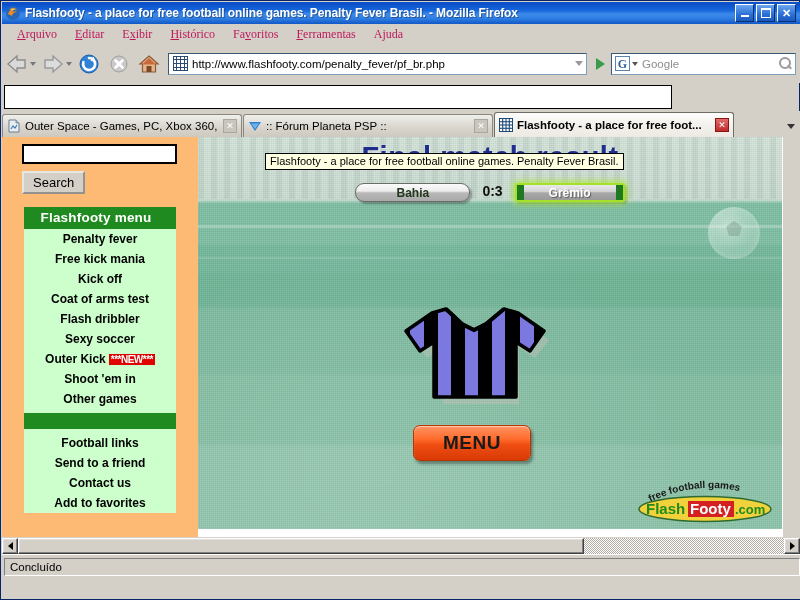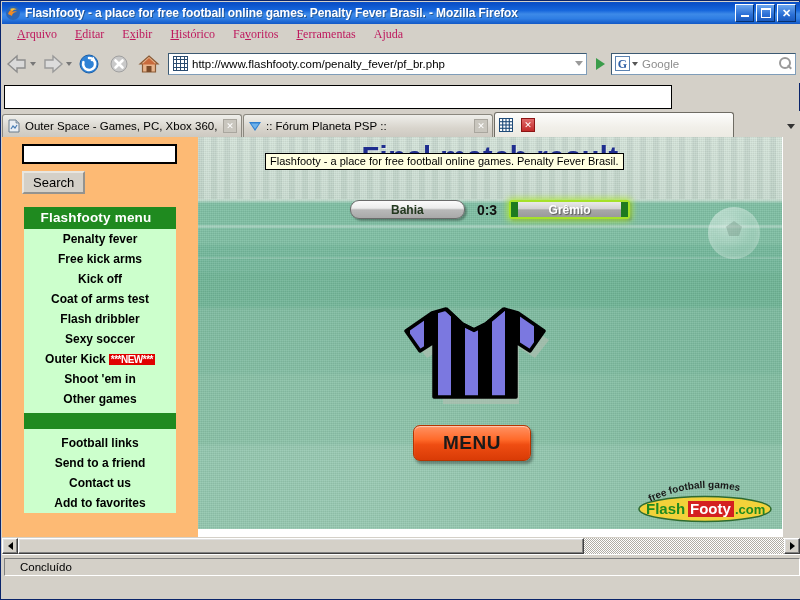--- a/index.html
+++ b/index.html
@@ -222,38 +222,38 @@
     clip-path:polygon(50% 0%, 100% 38%, 81% 100%, 19% 100%, 0% 38%);
   }
   .stage-title{
     position:absolute;left:0;top:4px;width:584px;text-align:center;
     font-size:29px;font-weight:bold;color:#1f2d8f;
     font-family:"Liberation Sans",sans-serif;
     text-shadow:1px 1px 0 rgba(255,255,255,.45);
     letter-spacing:.5px;
   }
   .scoreline{
-    position:absolute;left:0;top:63px;width:584px;
-    display:flex;align-items:center;justify-content:center;gap:12px;
+    position:absolute;left:0;top:46px;width:584px;
+    display:flex;justify-content:center;gap:12px;
   }
   .teamplate{
     width:115px;height:19px;border-radius:9px;
     background:linear-gradient(to bottom,#fbfbfb 0%,#ececec 42%,#b9b9b9 52%,#a9a9a9 100%);
     border:1px solid #6b6b6b;
     box-shadow:2px 2px 2px rgba(0,0,0,.30);
     display:flex;align-items:center;justify-content:center;
     font-size:12px;font-weight:bold;color:#23381f;
     box-sizing:border-box;
   }
   .score{
     font-size:14px;font-weight:bold;color:#101010;
     font-family:"Liberation Sans",sans-serif;
   }
   .teamplate.winner{
-    width:121px;height:19px;border-radius:3px;
+    width:110px;height:19px;border-radius:3px;
     background:linear-gradient(to bottom,#e9e9e9 0%,#d2d2d2 45%,#a8a8a8 52%,#9a9a9a 100%);
     border:2px solid #a6e12a;
     box-shadow:0 0 6px 2px rgba(175,232,60,.85), 2px 2px 2px rgba(0,0,0,.25);
     color:#ffffff;position:relative;
     text-shadow:1px 1px 1px rgba(0,0,0,.45);
   }
   .teamplate.winner:before,
   .teamplate.winner:after{
     content:"";position:absolute;top:0;bottom:0;width:7px;background:#1f7a1f;
   }
@@ -314,21 +314,21 @@
   .tri-r{width:0;height:0;border-top:4px solid transparent;border-bottom:4px solid transparent;border-left:5px solid #000;}
   
   .statusbar{
     position:absolute;left:1px;top:553px;width:798px;height:24px;
     background:#d4d0c8;border-top:1px solid #fff;
     display:flex;align-items:center;box-sizing:border-box;
   }
   .status-panel{
     margin:2px 0 2px 2px;height:18px;flex:1 1 auto;
     border:1px solid #808080;border-right-color:#fff;border-bottom-color:#fff;
-    display:flex;align-items:center;padding-left:15px;box-sizing:border-box;
+    display:flex;align-items:center;padding-left:5px;box-sizing:border-box;
   }
   .status-text{font-size:11.5px;color:#000;}
   .taskbar-gap{
     position:absolute;left:1px;top:577px;width:798px;height:21px;background:#d4d0c8;
   }
 </style>
 </head>
 <body>
 
 <div class="win">
@@ -448,37 +448,38 @@
           <g stroke="#1e4a78" stroke-width="1.1">
             <line x1="3.7" y1="1" x2="3.7" y2="13"></line>
               <line x1="7" y1="1" x2="7" y2="13"></line>
               <line x1="10.3" y1="1" x2="10.3" y2="13"></line>
             <line x1="1" y1="3.7" x2="13" y2="3.7"></line>
               <line x1="1" y1="7" x2="13" y2="7"></line>
               <line x1="1" y1="10.3" x2="13" y2="10.3"></line>
           </g>
         </svg>
       </div>
+      <div class="tab-label">Flashfooty - a place for free foot...</div>
       <div class="tab-close">✕</div>
     </div>
     <div class="tablist-btn">
       <div style="width:0;height:0;border-left:4px solid transparent;border-right:4px solid transparent;border-top:5px solid #333;"></div>
     </div>
   </div>
 
   <div class="viewport">
 
     <div class="sidebar">
       <div class="sb-searchbox"></div>
       <div class="sb-searchbtn">Search</div>
 
       <div class="menubox">
         <div class="menuhdr">Flashfooty menu</div>
         <div class="menulink">Penalty fever</div>
-        <div class="menulink">Free kick arms</div>
+        <div class="menulink">Free kick mania</div>
         <div class="menulink">Kick off</div>
         <div class="menulink">Coat of arms test</div>
         <div class="menulink">Flash dribbler</div>
         <div class="menulink">Sexy soccer</div>
         <div class="menulink">
           <span>Outer Kick</span><span class="newbadge">***NEW***</span>
         </div>
         <div class="menulink">Shoot 'em in</div>
         <div class="menulink">Other games</div>
         <div class="menusep"></div>

